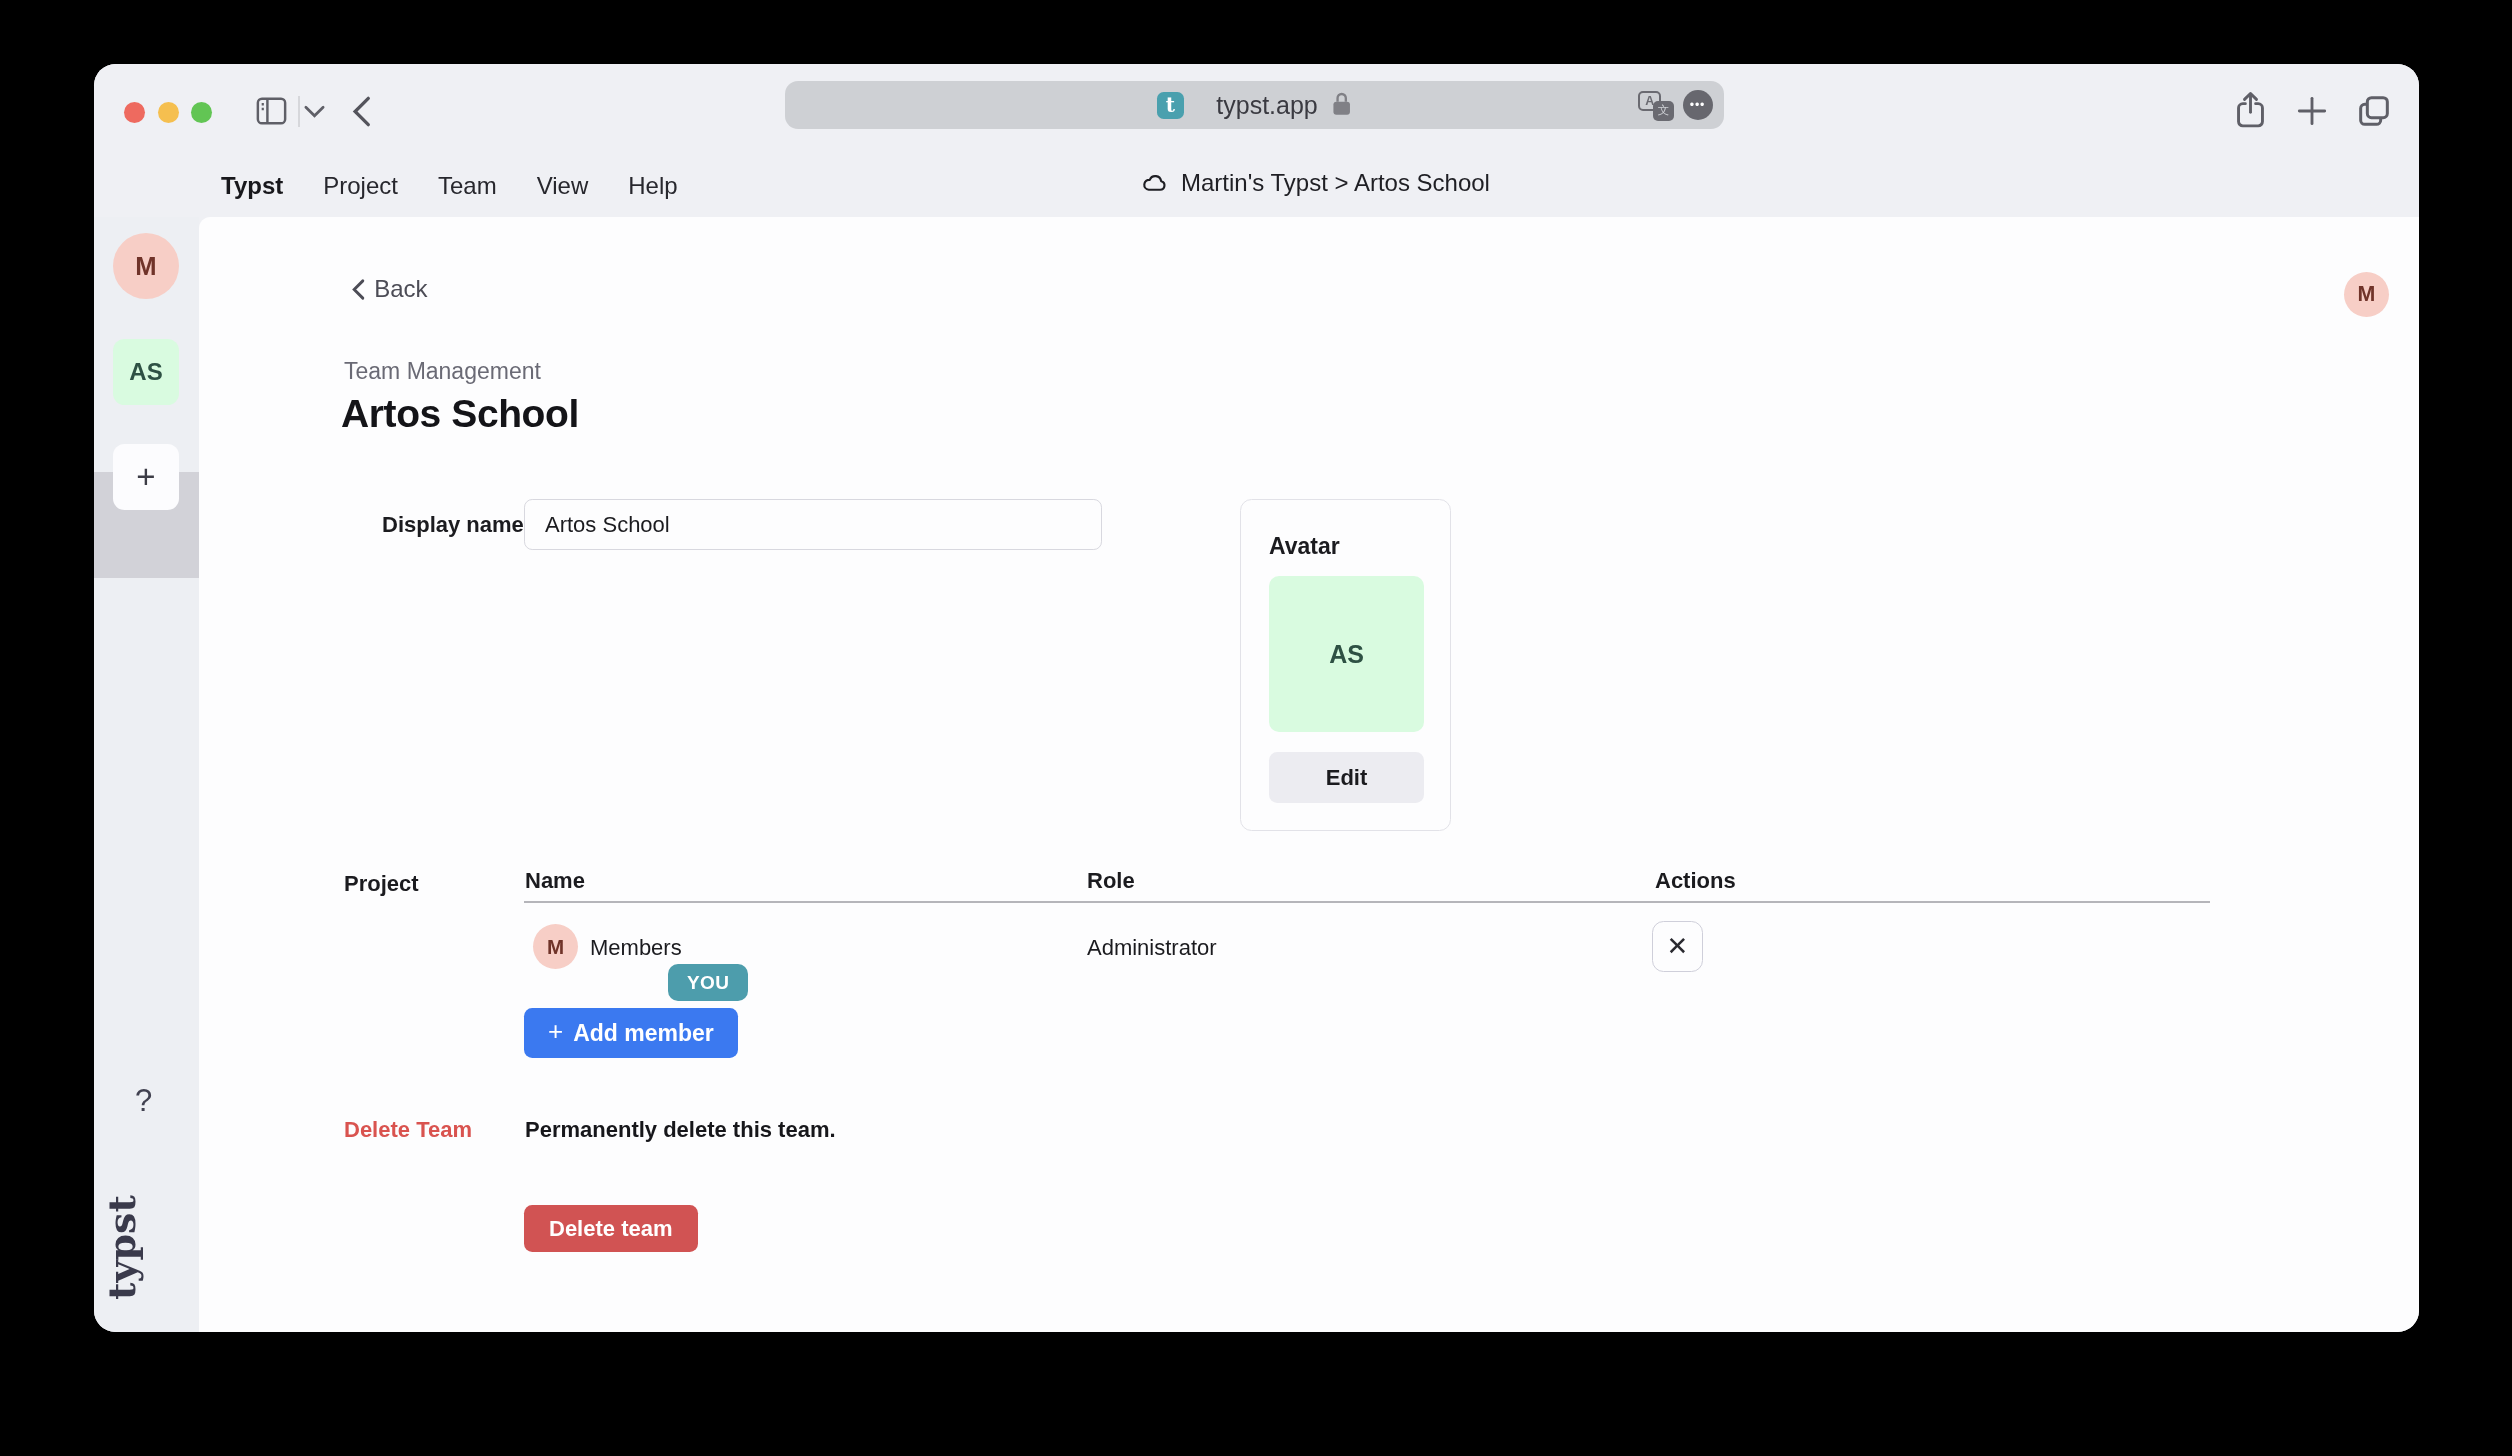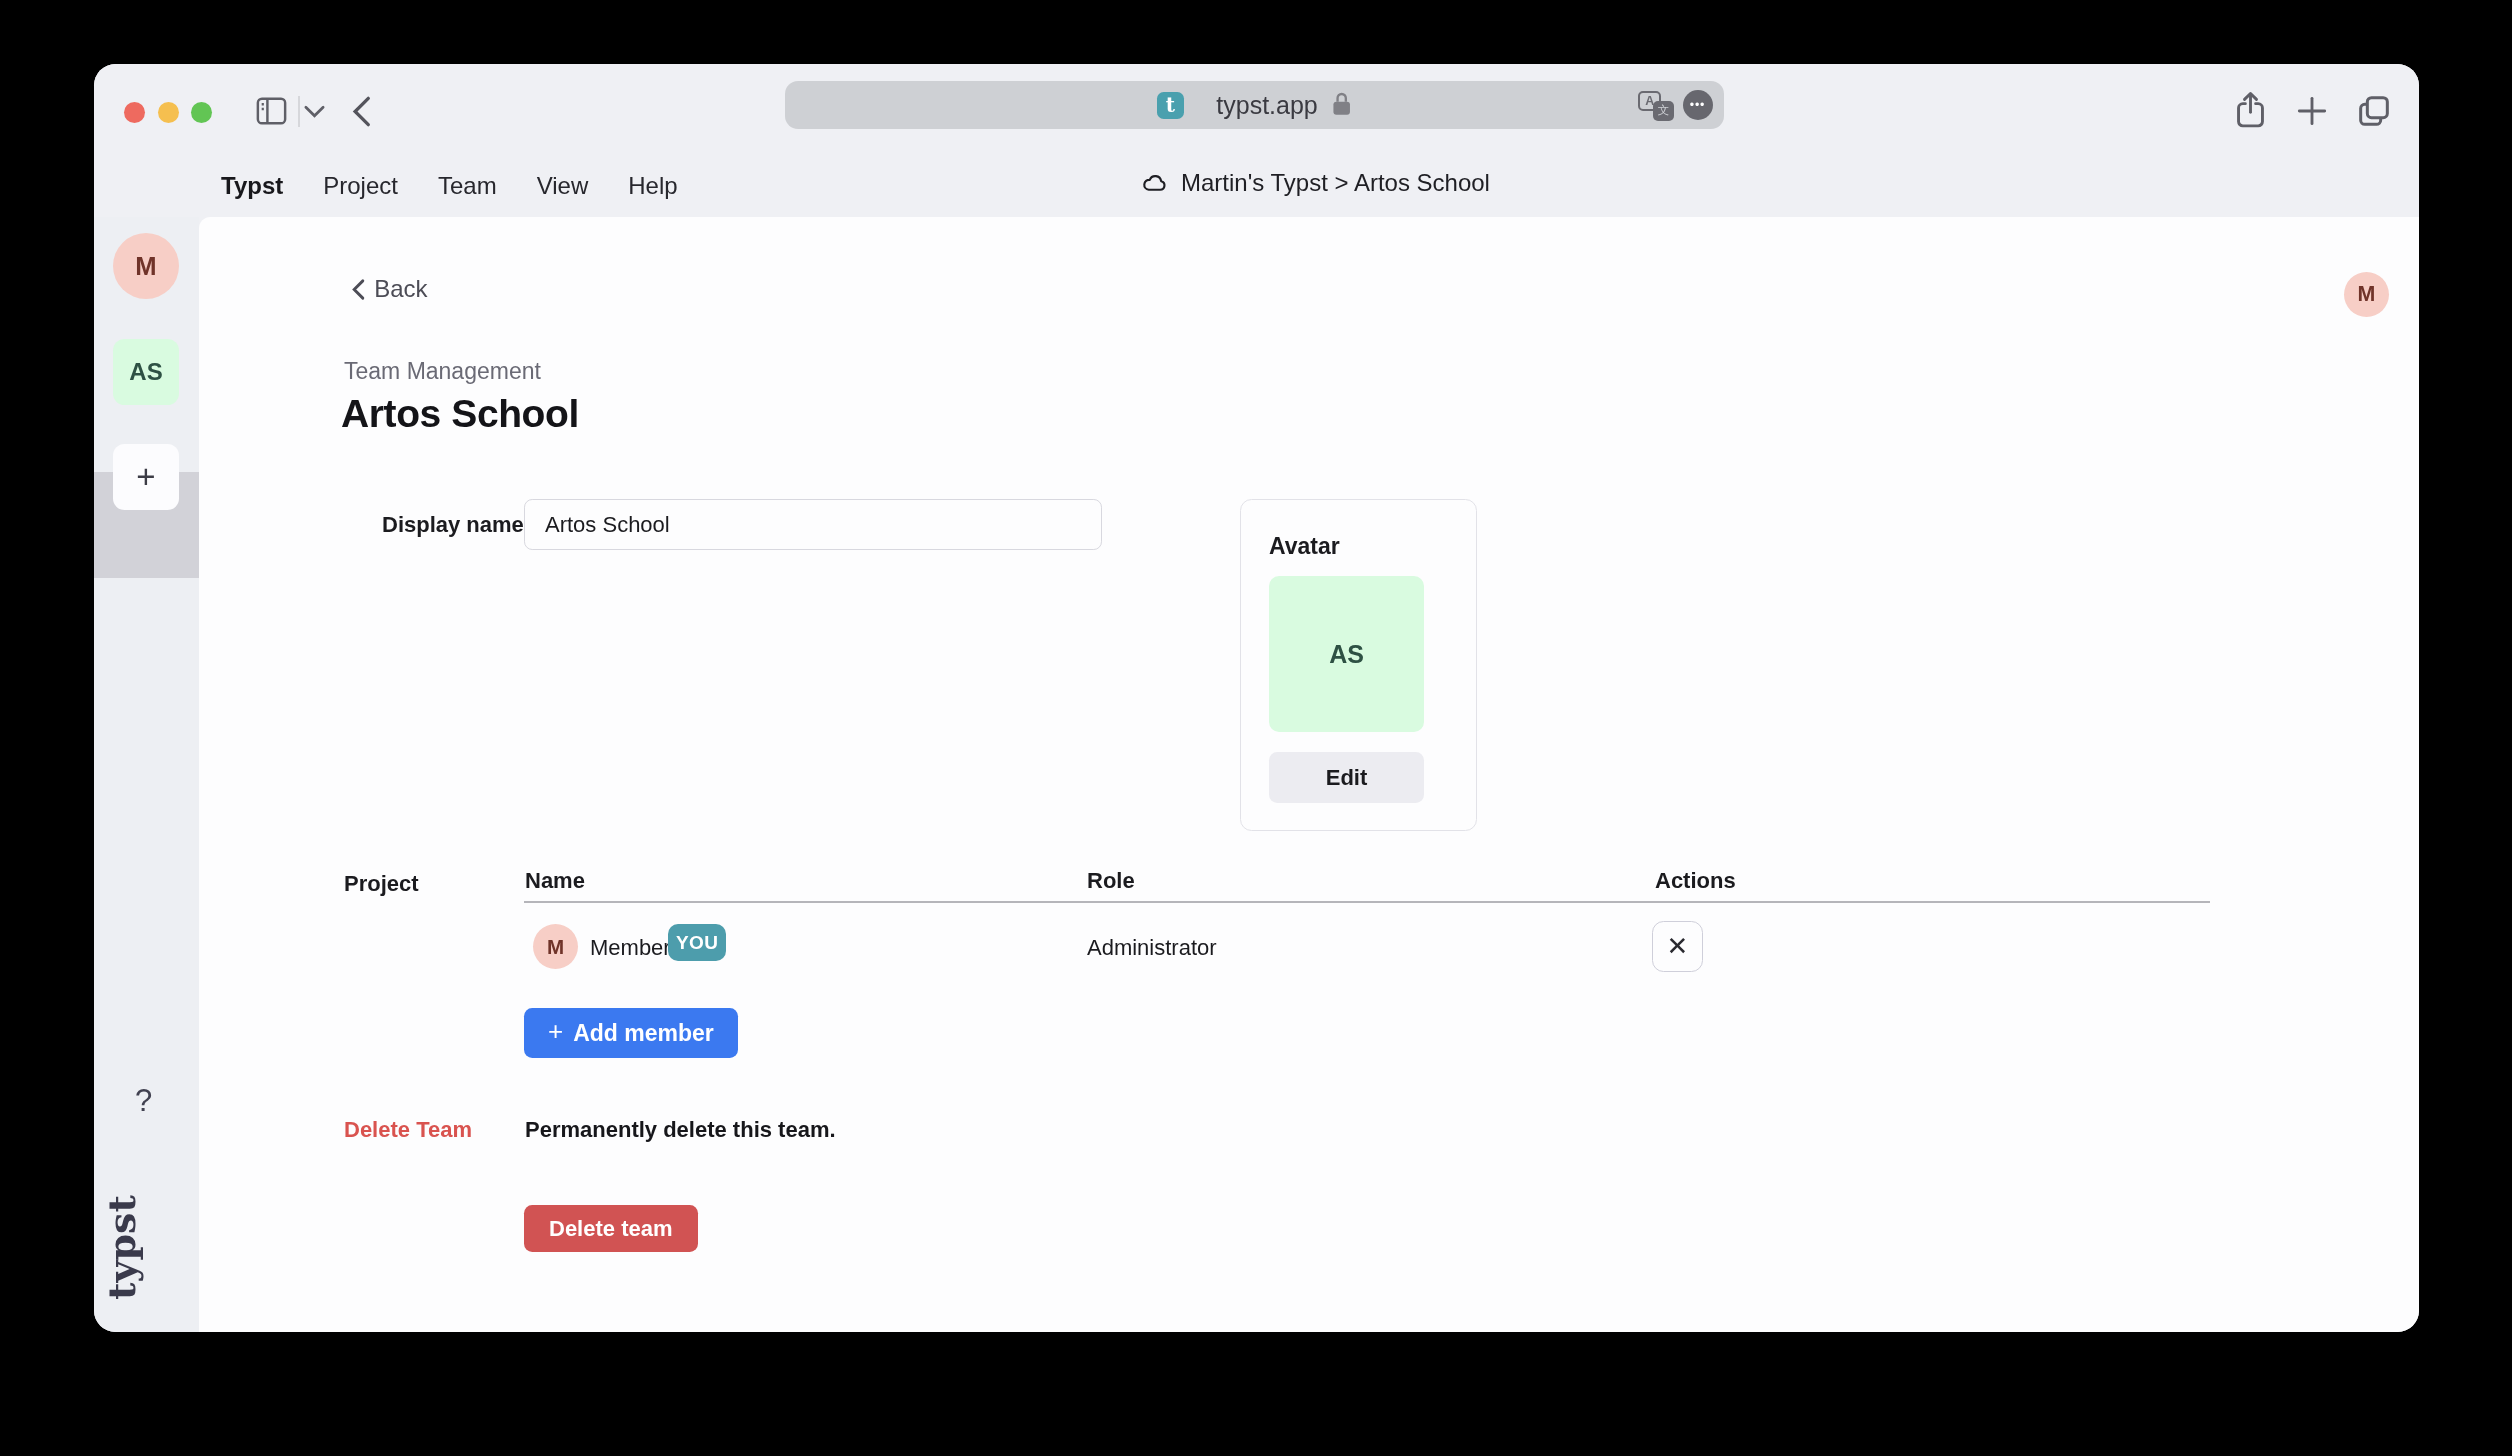--- a/index.html
+++ b/index.html
@@ -65,39 +65,39 @@
     background:var(--avatar-pink,#f7cec6);color:var(--avatar-pink-text,#703329);
     display:flex;align-items:center;justify-content:center;font-size:21.4px;font-weight:700;}
   .section-label{left:250px;top:294px;font-size:23px;color:#6a6a75;}
   .page-title{left:247px;top:328px;font-size:39px;font-weight:700;color:#141418;letter-spacing:-0.4px;}
 
   .field-label{font-size:22px;font-weight:700;color:#1b1b1f;}
   .lbl-display{left:268px;top:448px;margin-left:20px;}
   .name-input{left:430px;top:435px;width:578px;height:51px;border:1.6px solid #d8d8df;border-radius:8.2px;
     background:#fdfdfe;font-family:"Liberation Sans",sans-serif;font-size:22px;color:#1b1b1f;padding:0 20px;outline:none;}
 
-  .avatar-card{left:1146px;top:435px;width:237px;height:332px;border:1.6px solid #e2e2e8;border-radius:11.5px;background:#fdfdfe;}
+  .avatar-card{left:1146px;top:435px;width:211px;height:332px;border:1.6px solid #e2e2e8;border-radius:11.5px;background:#fdfdfe;}
   .avatar-card .card-title{position:absolute;left:28px;top:33px;font-size:23px;font-weight:700;color:#1b1b1f;}
   .avatar-card .big-avatar{position:absolute;left:28px;top:76px;width:155px;height:156px;border-radius:10px;
     background:var(--avatar-green,#d9fbe0);color:var(--avatar-green-text,#2e5144);
     display:flex;align-items:center;justify-content:center;font-size:25px;font-weight:700;}
   .avatar-card .edit-btn{position:absolute;left:28px;top:252px;width:155px;height:51px;border:none;border-radius:8.2px;
     background:#ececf1;font-family:"Liberation Sans",sans-serif;font-size:22px;font-weight:700;color:#1b1b1f;cursor:pointer;}
 
   .lbl-members{left:250px;top:807px;}
   .th{font-size:22px;font-weight:700;color:#1b1b1f;top:804px;}
   .th-name{left:431px;} .th-role{left:993px;} .th-actions{left:1561px;}
   .tbl-divider{left:430px;top:837px;width:1686px;height:1.6px;background:#b5b5ba;}
 
   .row-avatar{left:439px;top:860px;width:45px;height:45px;border-radius:50%;
     background:var(--avatar-pink,#f7cec6);color:var(--avatar-pink-text,#703329);
     display:flex;align-items:center;justify-content:center;font-size:20.6px;font-weight:700;}
   .cell{font-size:22px;color:#1b1b1f;top:871px;}
   .cell-name{left:496px;}
-  .you-badge{left:574px;top:860px;height:37px;padding:0 8px;border-radius:10px;
+  .you-badge{left:574px;top:900px;height:37px;padding:0 19px;border-radius:10px;
     background:var(--badge-teal,#4d9dac);color:#fff;font-size:19px;font-weight:700;
     display:flex;align-items:center;letter-spacing:0.4px;}
   .cell-role{left:993px;}
   .x-btn{left:1558px;top:857px;width:51px;height:51px;border:1.6px solid #cfcfda;border-radius:11.5px;background:#fdfdfe;
     display:flex;align-items:center;justify-content:center;font-size:26px;color:#2a2a30;cursor:pointer;
     font-family:"Liberation Sans",sans-serif;}
   .add-btn{left:430px;top:944px;height:50px;padding:0 24px;border:none;border-radius:8.2px;
     background:var(--accent-blue,#3b79f0);color:#fff;font-family:"Liberation Sans",sans-serif;
     font-size:23px;font-weight:700;display:flex;align-items:center;gap:10px;cursor:pointer;}
   .add-btn .plus{font-weight:400;font-size:26px;margin-top:-2.5px;}

